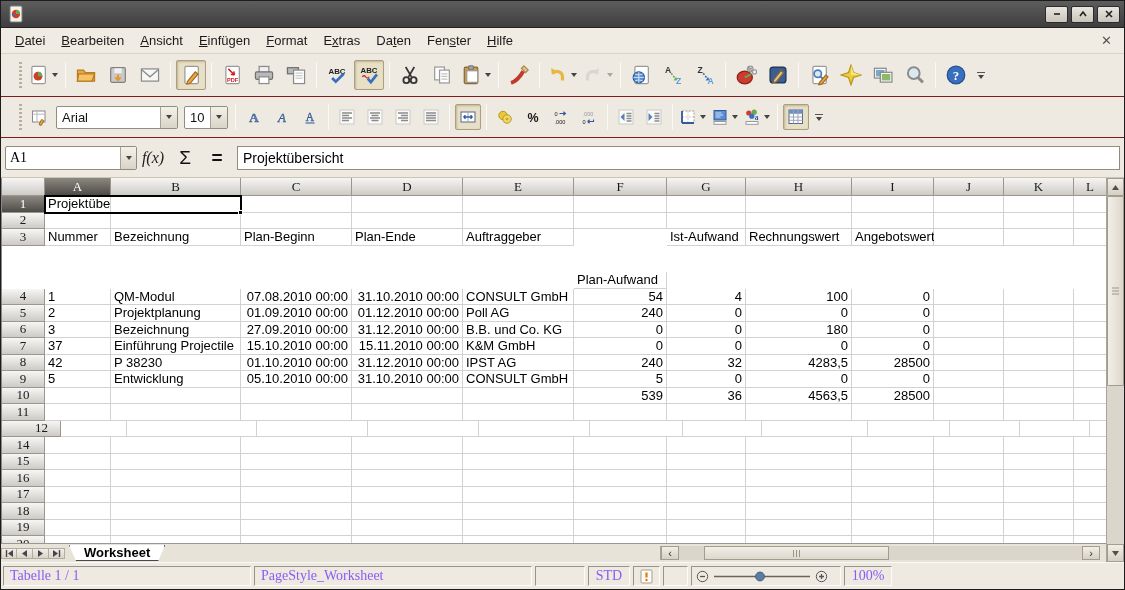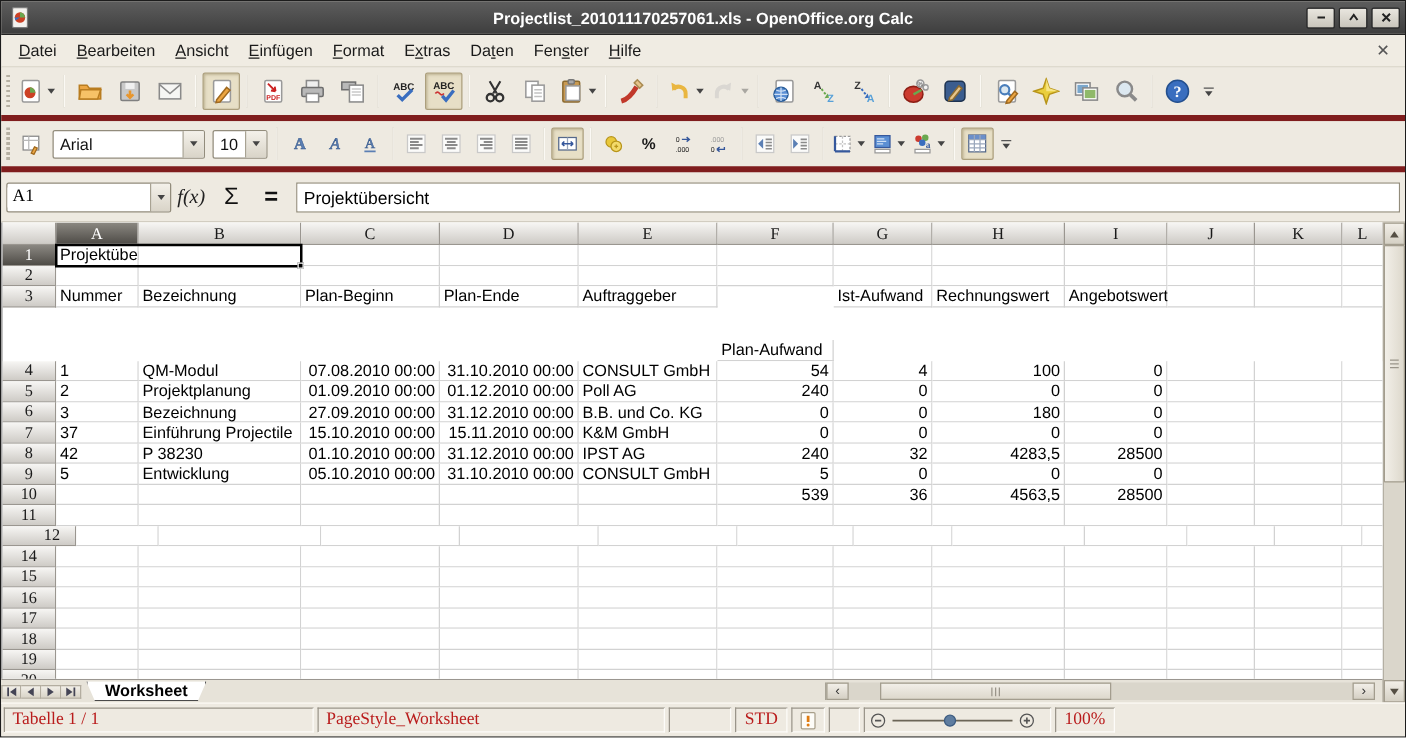--- a/index.html
+++ b/index.html
@@ -14,21 +14,21 @@
   .winbtns { margin-left:auto; display:flex; gap:3px; z-index:2; }
   .winbtn { width:23px; height:17px; background:linear-gradient(#e9e6df,#c9c5bb); border:1px solid #2b2b2b; border-radius:2px; display:flex; align-items:center; justify-content:center; }
 
   
   .menubar { height:26px; flex:0 0 26px; background:#f0ece3; display:flex; align-items:center; padding:0 6px; border-bottom:1px solid #d8d4c8; }
   .menu-item { padding:3px 8px; color:#1a1a1a; }
   .menu-item u { text-decoration:underline; }
   .menubar-close { margin-left:auto; color:#555; font-size:13px; padding:0 6px; }
 
   
-  .toolbar { background:#eeeae1; display:flex; align-items:center; padding:2px 2px 2px 0; border-bottom:5px solid #7f1d1d; }
+  .toolbar { background:#eeeae1; display:flex; align-items:center; padding:2px 2px 2px 14px; border-bottom:1px solid #7f1d1d; }
   .tb1 { height:43px; flex:0 0 43px; }
   .tb2 { height:41px; flex:0 0 41px; }
   .grip { width:8px; height:26px; margin:0 3px 0 4px;
           background-image:radial-gradient(circle at 2px 2px,#a9a withered495 0,#a9a495 1px,transparent 1.2px);
           background:repeating-linear-gradient(180deg,#b5b0a3 0 2px,transparent 2px 4px); width:3px; }
   .tbtn { min-width:30px; height:30px; border:1px solid transparent; border-radius:2px; display:flex; align-items:center; justify-content:center; margin:0 1px; position:relative; }
   .tb2 .tbtn { min-width:26px; height:26px; }
   .tbtn.pressed { background:#e7dfc6; border:1px solid #ac9f7d; box-shadow:inset 1px 1px 2px rgba(120,105,60,.35); }
   .tbtn.disabled { opacity:.4; }
   .tbtn .dd { width:9px; height:100%; display:flex; align-items:center; justify-content:center; margin-left:1px; }
@@ -78,36 +78,35 @@
   .tabspace { flex:1; }
   .hscroll { width:440px; display:flex; align-items:stretch; background:#dad6cb; border-left:1px solid #a8a396; }
   .hsbtn { width:18px; background:linear-gradient(#f2efe8,#d5d0c4); border:1px solid #a39d8e; display:flex; align-items:center; justify-content:center; font-size:11px; color:#333; }
   .htrack { flex:1; position:relative; }
   .hthumb { position:absolute; left:25px; top:0; height:100%; width:185px; background:linear-gradient(#f2efe8,#ddd8cc); border:1px solid #a39d8e; display:flex; align-items:center; justify-content:center; gap:2px; }
   .hthumb i { display:block; width:1px; height:7px; background:#9a958a; }
   .corner-sq { width:6px; background:#1a1a1a; }
 
   
   .statusbar { height:27px; flex:0 0 27px; background:#eeeae1; display:flex; align-items:center; padding:2px 2px; gap:3px; border-top:1px solid #fbf9f4; }
-  .sfield { height:20px; border:1px solid; border-color:#9a958a #fdfcf9 #fdfcf9 #9a958a; display:flex; align-items:center; padding:0 6px; font-size:14px; font-family:"Liberation Serif",serif; color:#b91c1c; flex:0 0 auto; }
+  .sfield { height:20px; border:1px solid; border-color:#9a958a #fdfcf9 #fdfcf9 #9a958a; display:flex; align-items:center; padding:0 6px; font-size:14px; font-family:"Liberation Serif",serif; color:#8b5cf6; flex:0 0 auto; }
   .zoomctl { display:flex; align-items:center; flex:0 0 150px; height:20px; border:1px solid; border-color:#9a958a #fdfcf9 #fdfcf9 #9a958a; padding:0 4px; }
 </style>
 </head>
 <body>
 
 <div class="window">
 
   <div class="titlebar">
     <svg class="appicon" viewBox="0 0 18 18">
         <rect x="3" y="1" width="12" height="16" rx="1" fill="#f4f2ee" stroke="#7c7c7c"></rect>
         <circle cx="9" cy="9" r="4.2" fill="#cc4125"></circle>
         <path d="M9 9 L9 4.8 A4.2 4.2 0 0 1 13 9 Z" fill="#6aa84f"></path>
         <path d="M9 9 L5.4 11.4 A4.2 4.2 0 0 1 4.8 9 Z" fill="#3a6ebf"></path>
       </svg>
-    <div class="title-text">Projectlist_201011170257061.xls - OpenOffice.org Calc</div>
     <div class="winbtns">
       <div class="winbtn">
           <svg width="10" height="10" viewBox="0 0 10 10">
             <path d="M2 5 h6" stroke="#222" stroke-width="1.6"></path>
           </svg>
         </div>
       <div class="winbtn">
           <svg width="10" height="10" viewBox="0 0 10 10">
             <path d="M2 7 L5 3 L8 7" fill="none" stroke="#222" stroke-width="1.6"></path>
           </svg>

